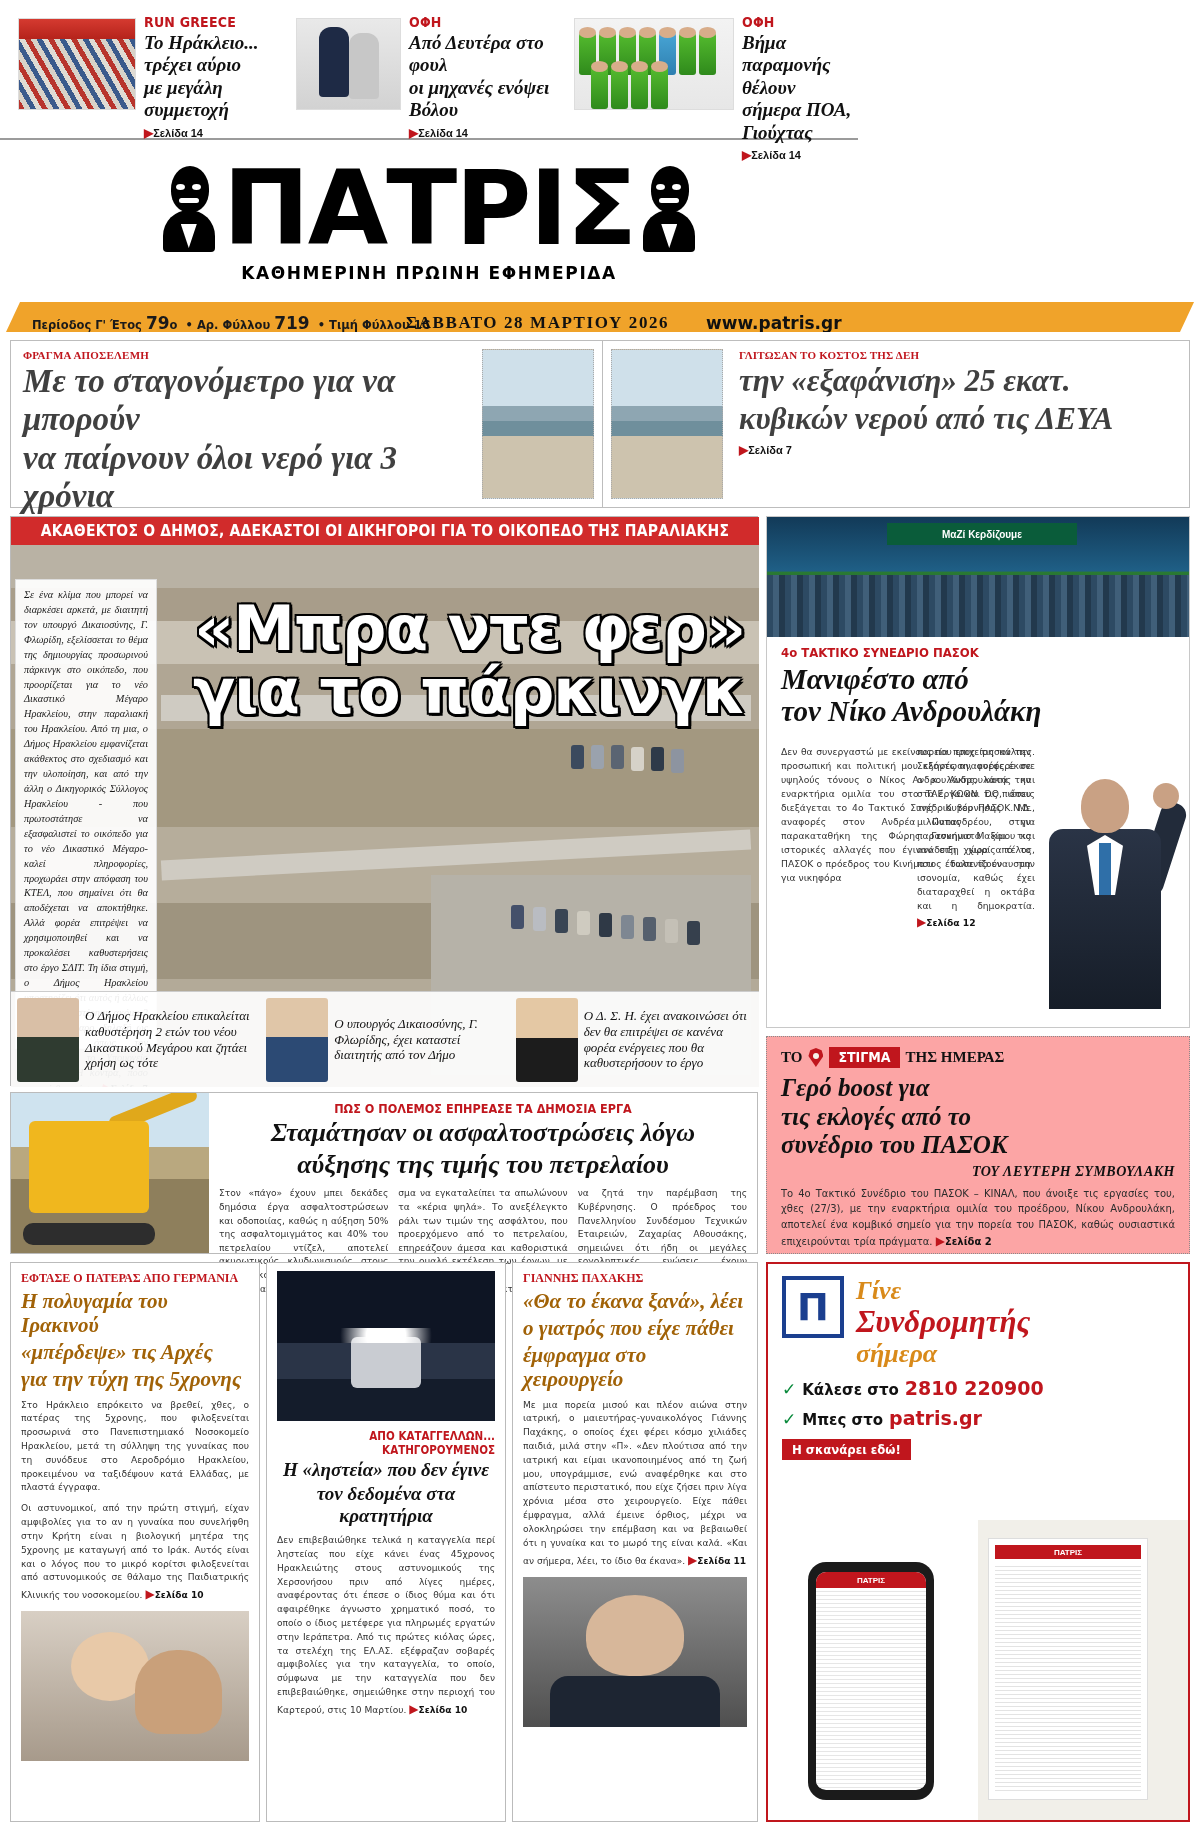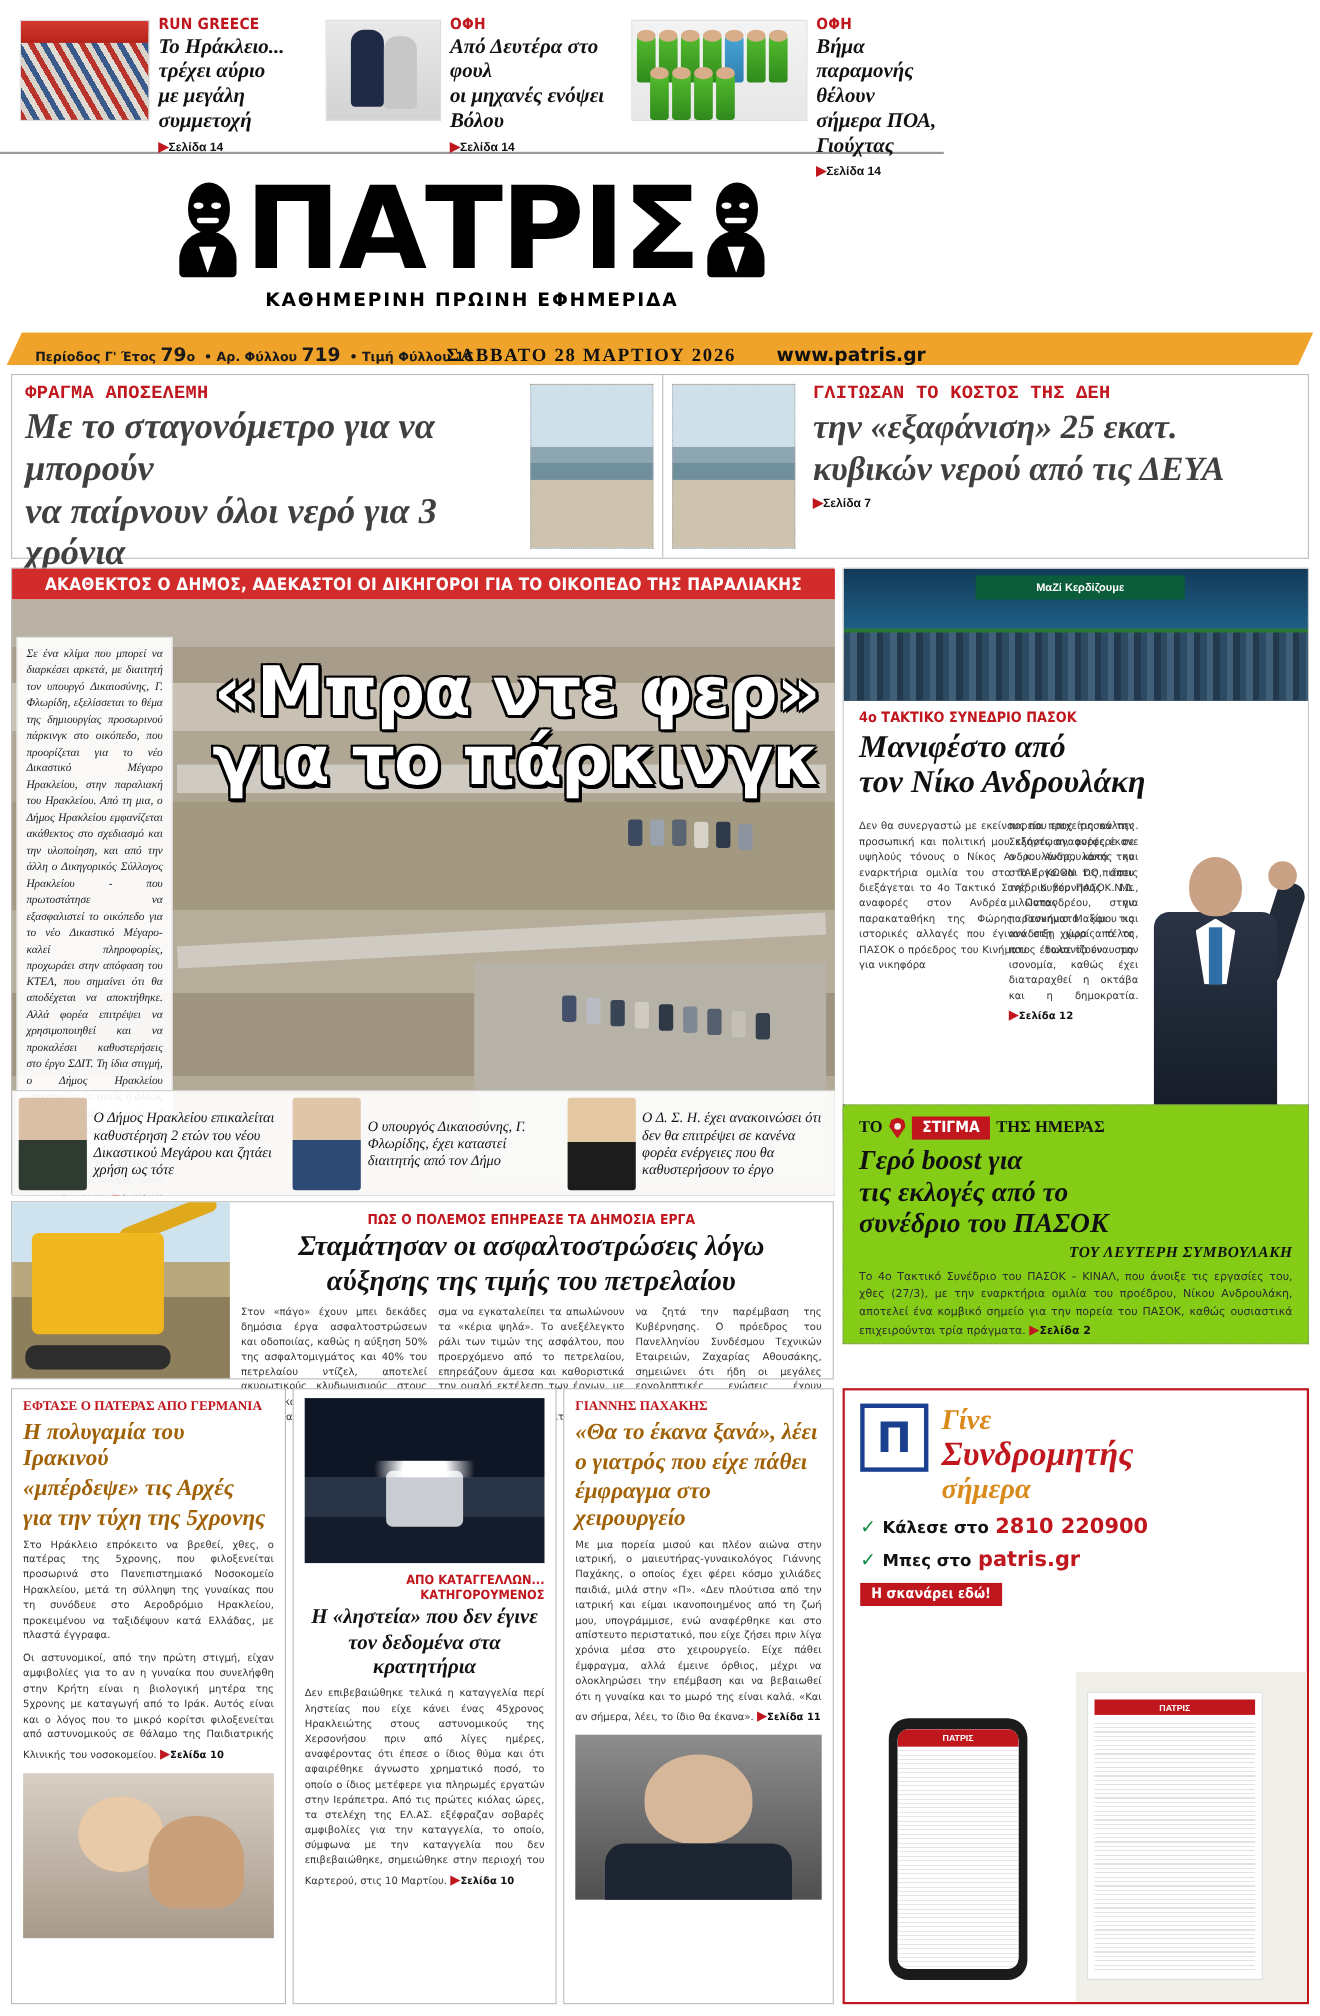--- a/index.html
+++ b/index.html
@@ -116,22 +116,22 @@
     font-weight:bold; font-size:17px; letter-spacing:1.6px; color:#111; }
   .ib-right { position:absolute; left:700px; font-family:"DejaVu Sans","Liberation Sans",sans-serif;
     font-weight:bold; font-size:17px; color:#111; }
 
   
   .toprow { position:absolute; left:10px; top:340px; width:1180px; height:168px;
     border:1px solid #bdbdbd; display:flex; }
   .ts { position:relative; padding:8px 10px 6px 12px; }
   .ts.left { width:592px; border-right:1px solid #bdbdbd; }
   .ts.right { width:586px; }
-  .ts-kicker { color:#c0161d; font-weight:bold; font-size:17px; letter-spacing:.2px;
-    font-family:Liberation Mono, monospace; }
+  .ts-kicker { color:#c0161d; font-weight:bold; font-size:11px; letter-spacing:.2px;
+    font-family:Liberation Serif, serif; }
   .ts-head { font-family:"Liberation Serif",serif; font-style:italic; font-weight:bold;
     color:#404040; margin-top:2px; }
   .ts.left .ts-head { font-size:33px; line-height:1.14; }
   .ts.right .ts-head { font-size:31px; line-height:1.16; }
   .ts-cols { display:flex; gap:9px; margin-top:8px; font-family:"DejaVu Sans","Liberation Sans",sans-serif;
     font-size:9.3px; line-height:1.5; color:#333; text-align:justify; }
   .ts-cols > div { flex:1; }
   .dam-photo { position:absolute; right:8px; top:8px; width:112px; height:150px;
     background:linear-gradient(#cfe0ea 0 38%, #8ea6b2 38% 48%, #6f8f9c 48% 58%, #cdc3ae 58% 100%);
     border:1px dotted #aaa; }
@@ -206,22 +206,22 @@
     background:linear-gradient(#2a3446,#161d28); border-radius:14px 14px 0 0; }
   .pf-arm { position:absolute; left:124px; top:28px; width:26px; height:96px;
     background:#222b3a; border-radius:12px; transform:rotate(18deg); }
   .pf-hand { position:absolute; left:128px; top:10px; width:26px; height:26px;
     background:#c9a184; border-radius:50%; }
   .pf-shirt { position:absolute; left:62px; top:62px; width:36px; height:60px; background:#fff;
     clip-path:polygon(50% 0,100% 18%,78% 100%,22% 100%,0 18%); }
   .pf-tie { position:absolute; left:74px; top:70px; width:12px; height:52px; background:#2f6fa8; }
 
   
-  .stigma { position:absolute; left:766px; top:1004px; width:424px; height:218px;
-    border:1px dotted #8a8a8a; background:#84cc16; padding:10px 14px; }
+  .stigma { position:absolute; left:766px; top:1036px; width:424px; height:218px;
+    border:1px dotted #8a8a8a; background:#fca5a5; padding:10px 14px; }
   .st-top { display:flex; align-items:center; gap:6px; }
   .st-to { font-weight:bold; font-size:15px; color:#111; font-family:"Liberation Serif",serif; }
   .st-tag { background:#c0161d; color:#fff; font-weight:bold; font-size:14px;
     padding:2px 9px 3px; font-family:"DejaVu Sans Condensed","Liberation Sans",sans-serif; }
   .st-pin { width:15px; height:19px; background:#c0161d;
     clip-path:polygon(50% 100%, 0 42%, 12% 12%, 50% 0, 88% 12%, 100% 42%); position:relative; }
   .st-pin::after { content:""; position:absolute; left:4.5px; top:5px; width:6px; height:6px;
     background:#f4f2ea; border-radius:50%; }
   .st-rest { font-weight:bold; font-size:15px; color:#111; font-family:"Liberation Serif",serif; }
   .st-head { margin-top:6px; font-family:"Liberation Serif",serif; font-style:italic;

